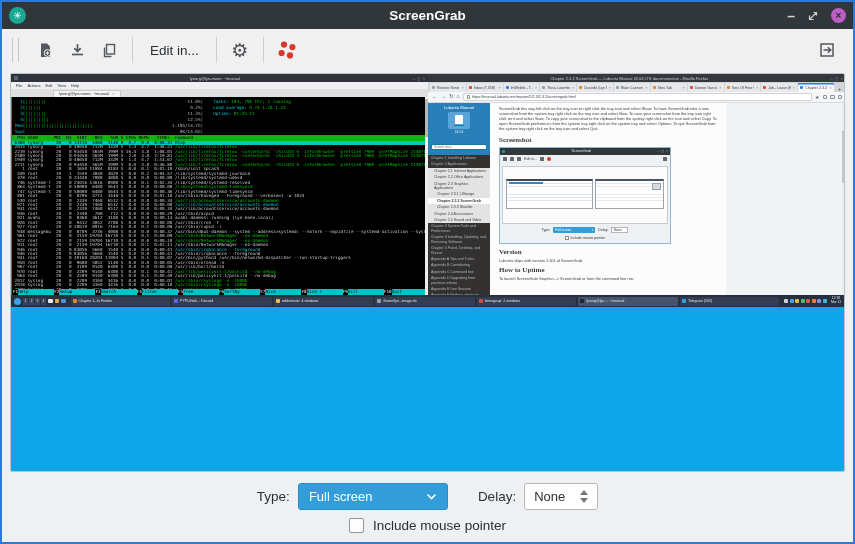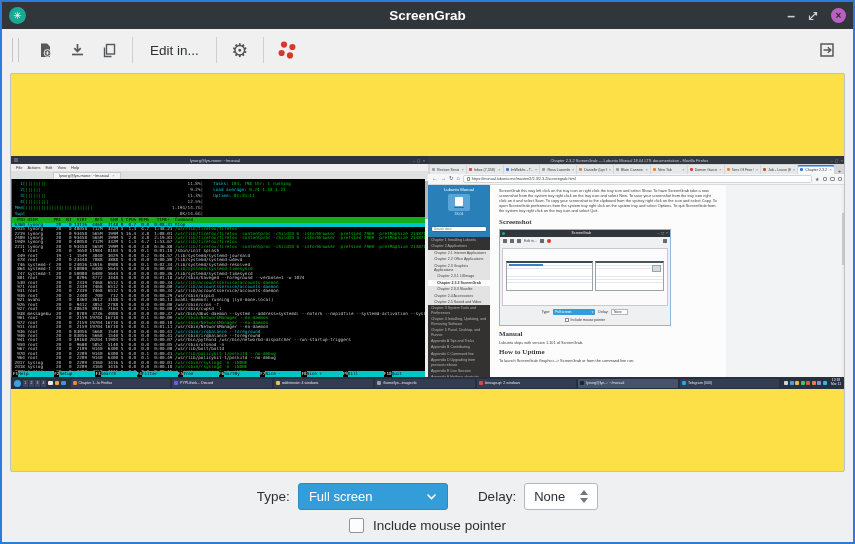--- a/index.html
+++ b/index.html
@@ -22,22 +22,22 @@
   
   .toolbar { height:42px; display:flex; align-items:center; padding:0 10px; background:#f0f0f0; }
   .handle { width:7px; height:24px; border-left:1px solid #c6c6c6; border-right:1px solid #c6c6c6; margin-right:10px; }
   .tbtn { width:32px; height:32px; display:flex; align-items:center; justify-content:center; border-radius:3px; }
   .tsep { width:1px; height:26px; background:#cfcfcf; margin:0 7px; }
   .edit-in { font-size:13.5px; color:#2b2f33; padding:0 10px; }
   .gear { font-family:"DejaVu Sans", sans-serif; font-size:19px; color:#4d5155; line-height:1; }
   .tspacer { flex:1; }
 
   
-  .panel { position:absolute; left:8px; right:8px; top:71px; height:399px; background:#fde047;
-           border:1px solid #bdc2c7; border-radius:2px; display:flex; align-items:center; overflow:hidden; }
+  .panel { position:absolute; left:8px; right:8px; top:71px; height:399px; background:#0ea5e9;
+           border:1px solid #bdc2c7; border-radius:2px; display:flex; align-items:flex-start; overflow:hidden; }
   .shot { position:relative; width:100%; height:233px; background:#000; font-family:"DejaVu Sans Mono", monospace; }
   .mon { position:absolute; top:0; height:221px; overflow:hidden; }
   .mon-left { left:0; width:417px; background:#10151d; }
   .mon-right { left:417px; width:418px; background:#e8e9eb; }
 
   
   .t-title { height:8px; background:#2f333c; color:#cdd0d5; font-size:4px; display:flex; align-items:center; gap:3px;
              padding:0 3px; font-family:"Liberation Sans", sans-serif; }
   .t-ico { width:3.5px; height:3.5px; background:#5a6470; border-radius:0.5px; }
   .t-title-text { flex:1; text-align:center; white-space:nowrap; overflow:hidden; }
@@ -523,21 +523,21 @@
                     <i>v</i>
                   </span>
                 <span>Delay:</span>
                 <span class="mini-spin">None</span>
               </div>
               <div class="mini-check-row">
                 <span class="mini-box"></span>
                 <span>Include mouse pointer</span>
               </div>
             </div>
-            <div class="rtd-h">Manual</div>
+            <div class="rtd-h">Version</div>
             <p class="rtd-small">Lubuntu ships with version 1.101 of ScreenGrab.</p>
             <div class="rtd-h">How to Uptime</div>
             <p class="rtd-small">To launch ScreenGrab Graphics -&gt; ScreenGrab or from the command line run:</p>
           </div>
           <div class="rtd-gutter"></div>
           <div class="f-scroll">
               <div class="thumb"></div>
             </div>
         </div>
       </div>

